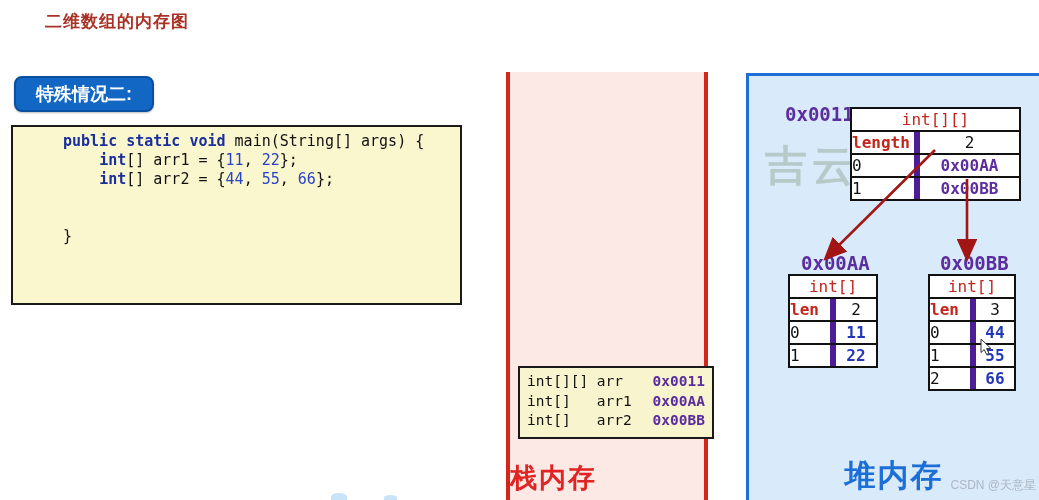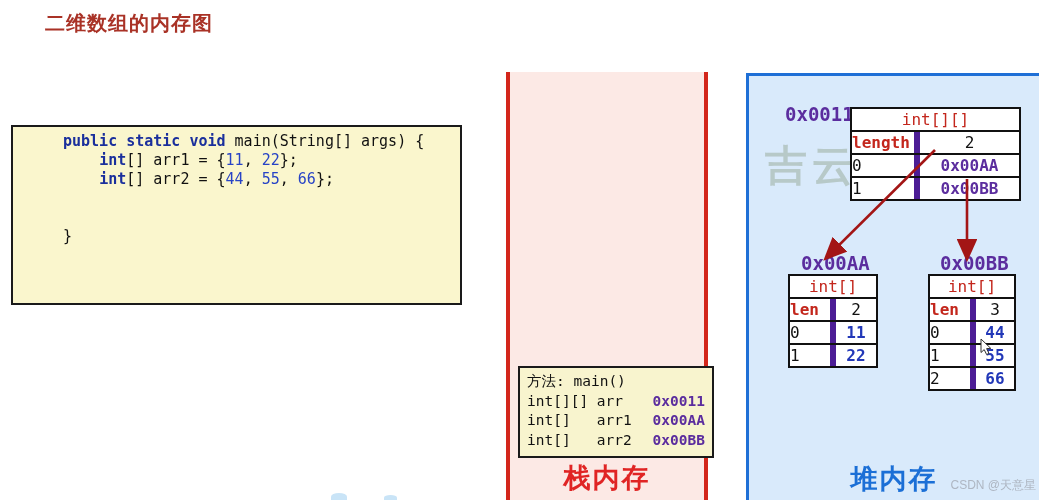--- a/index.html
+++ b/index.html
@@ -1,50 +1,50 @@
 <!DOCTYPE html>
 <html><head>
 <meta charset="utf-8">
 <style>
   html,body{margin:0;padding:0;background:#fff;}
   .canvas{position:relative;width:1039px;height:500px;background:#ffffff;overflow:hidden;
           font-family:"Liberation Sans",sans-serif;}
 
   
-  .page-title{position:absolute;left:45px;top:10px;font-size:20px;font-weight:bold;color:#A93226;letter-spacing:1px;}
+  .page-title{position:absolute;left:45px;top:10px;font-size:17px;font-weight:bold;color:#A93226;letter-spacing:1px;}
   .badge{position:absolute;left:14px;top:76px;width:136px;height:32px;background:#1266C4;
          border:2px solid #0A4FA0;border-radius:8px;color:#fff;font-size:18px;font-weight:bold;
          display:flex;align-items:center;justify-content:center;box-shadow:0 1px 2px rgba(0,0,0,.25);}
 
   
   .code-box{position:absolute;left:11px;top:125px;width:451px;height:180px;background:#FAF6CD;
             border:2px solid #1a1a1a;box-sizing:border-box;font-family:"DejaVu Sans Mono",monospace;
             font-size:15px;color:#111;padding-top:5px;padding-left:40px;}
   .code-line{white-space:pre;height:19px;line-height:19px;padding-left:10px;}
   .code-line.hl{background:#F6C28B;}
   .kw{color:#1A2F9C;font-weight:bold;}
   .num{color:#2743C6;}
 
   
   .stack-panel{position:absolute;left:506px;top:72px;width:202px;height:428px;background:#FCE9E5;
                border-left:4px solid #D3261B;border-right:4px solid #D3261B;box-sizing:border-box;}
   .frame-box{position:absolute;left:8px;top:294px;width:178px;background:#F8F4CE;border:2px solid #1a1a1a;
              font-family:"DejaVu Sans Mono",monospace;font-size:14.5px;color:#111;padding:4px 7px 6px 7px;}
   .frame-line{display:flex;white-space:pre;line-height:19.5px;}
   .frame-addr{margin-left:auto;color:#5B2D9E;font-weight:bold;}
-  .stack-label{position:absolute;left:0;bottom:4px;width:100%;text-align:center;color:#E02424;
+  .stack-label{position:absolute;left:0;bottom:4px;width:100%;color:#E02424;
                font-size:27px;font-weight:bold;letter-spacing:2px;}
 
   
   .heap-panel{position:absolute;left:746px;top:73px;width:293px;height:427px;background:#D9EAFB;
               border-left:3px solid #1E6FD6;border-top:3px solid #1E6FD6;box-sizing:border-box;}
   .heap-watermark{position:absolute;left:16px;top:62px;font-size:42px;font-weight:bold;
                   color:rgba(150,168,150,0.50);letter-spacing:5px;z-index:1;font-family:"Liberation Sans",sans-serif;}
   .heap-label{position:absolute;left:0;bottom:3px;width:100%;text-align:center;color:#1B6FD6;
-              font-size:27px;font-weight:bold;letter-spacing:2px;}
+              font-size:31px;font-weight:bold;letter-spacing:2px;}
   .csdn-mark{position:absolute;right:3px;bottom:6px;font-size:12px;color:#AEB6C2;z-index:6;}
 
   .addr-label{position:absolute;color:#5B2D9E;font-weight:bold;font-size:19px;
               font-family:"DejaVu Sans Mono",monospace;z-index:2;}
 
   
   .mem-table{position:absolute;background:#fff;border:2px solid #111;box-sizing:border-box;z-index:3;
              font-family:"DejaVu Sans Mono",monospace;font-size:16px;color:#111;}
   .mt-header{height:21px;line-height:21px;text-align:center;color:#C3261C;border-bottom:2px solid #111;}
   .mt-row{display:flex;height:21px;line-height:21px;border-bottom:2px solid #111;}
@@ -62,33 +62,33 @@
 
   .wm-dot{position:absolute;background:#C9E4F7;border-radius:50% 50% 0 0;z-index:0;}
 </style>
 </head>
 <body>
 
 <div class="canvas">
 
   <div class="page-title">二维数组的内存图</div>
 
+  <div class="badge">特殊情况二:</div>
 
   <div class="code-box">
     <div class="code-line"><span class="kw">public static void</span><span> main(String[] args) {</span></div>
     <div class="code-line"><span>    </span><span class="kw">int</span><span>[] arr1 = {</span><span class="num">11</span><span>, </span><span class="num">22</span><span>};</span></div>
     <div class="code-line"><span>    </span><span class="kw">int</span><span>[] arr2 = {</span><span class="num">44</span><span>, </span><span class="num">55</span><span>, </span><span class="num">66</span><span>};</span></div>
     <div class="code-line"></div>
     <div class="code-line"></div>
     <div class="code-line"><span>}</span></div>
   </div>
 
   <div class="stack-panel">
     <div class="frame-box">
-      <div class="frame-line"><span>方法: main()</span></div>
       <div class="frame-line"><span>int[][] arr</span><span class="frame-addr">0x0011</span></div>
       <div class="frame-line"><span>int[]   arr1</span><span class="frame-addr">0x00AA</span></div>
       <div class="frame-line"><span>int[]   arr2</span><span class="frame-addr">0x00BB</span></div>
     </div>
     <div class="stack-label">栈内存</div>
   </div>
 
   <div class="heap-panel">
     <div class="heap-watermark">吉云网</div>
 

